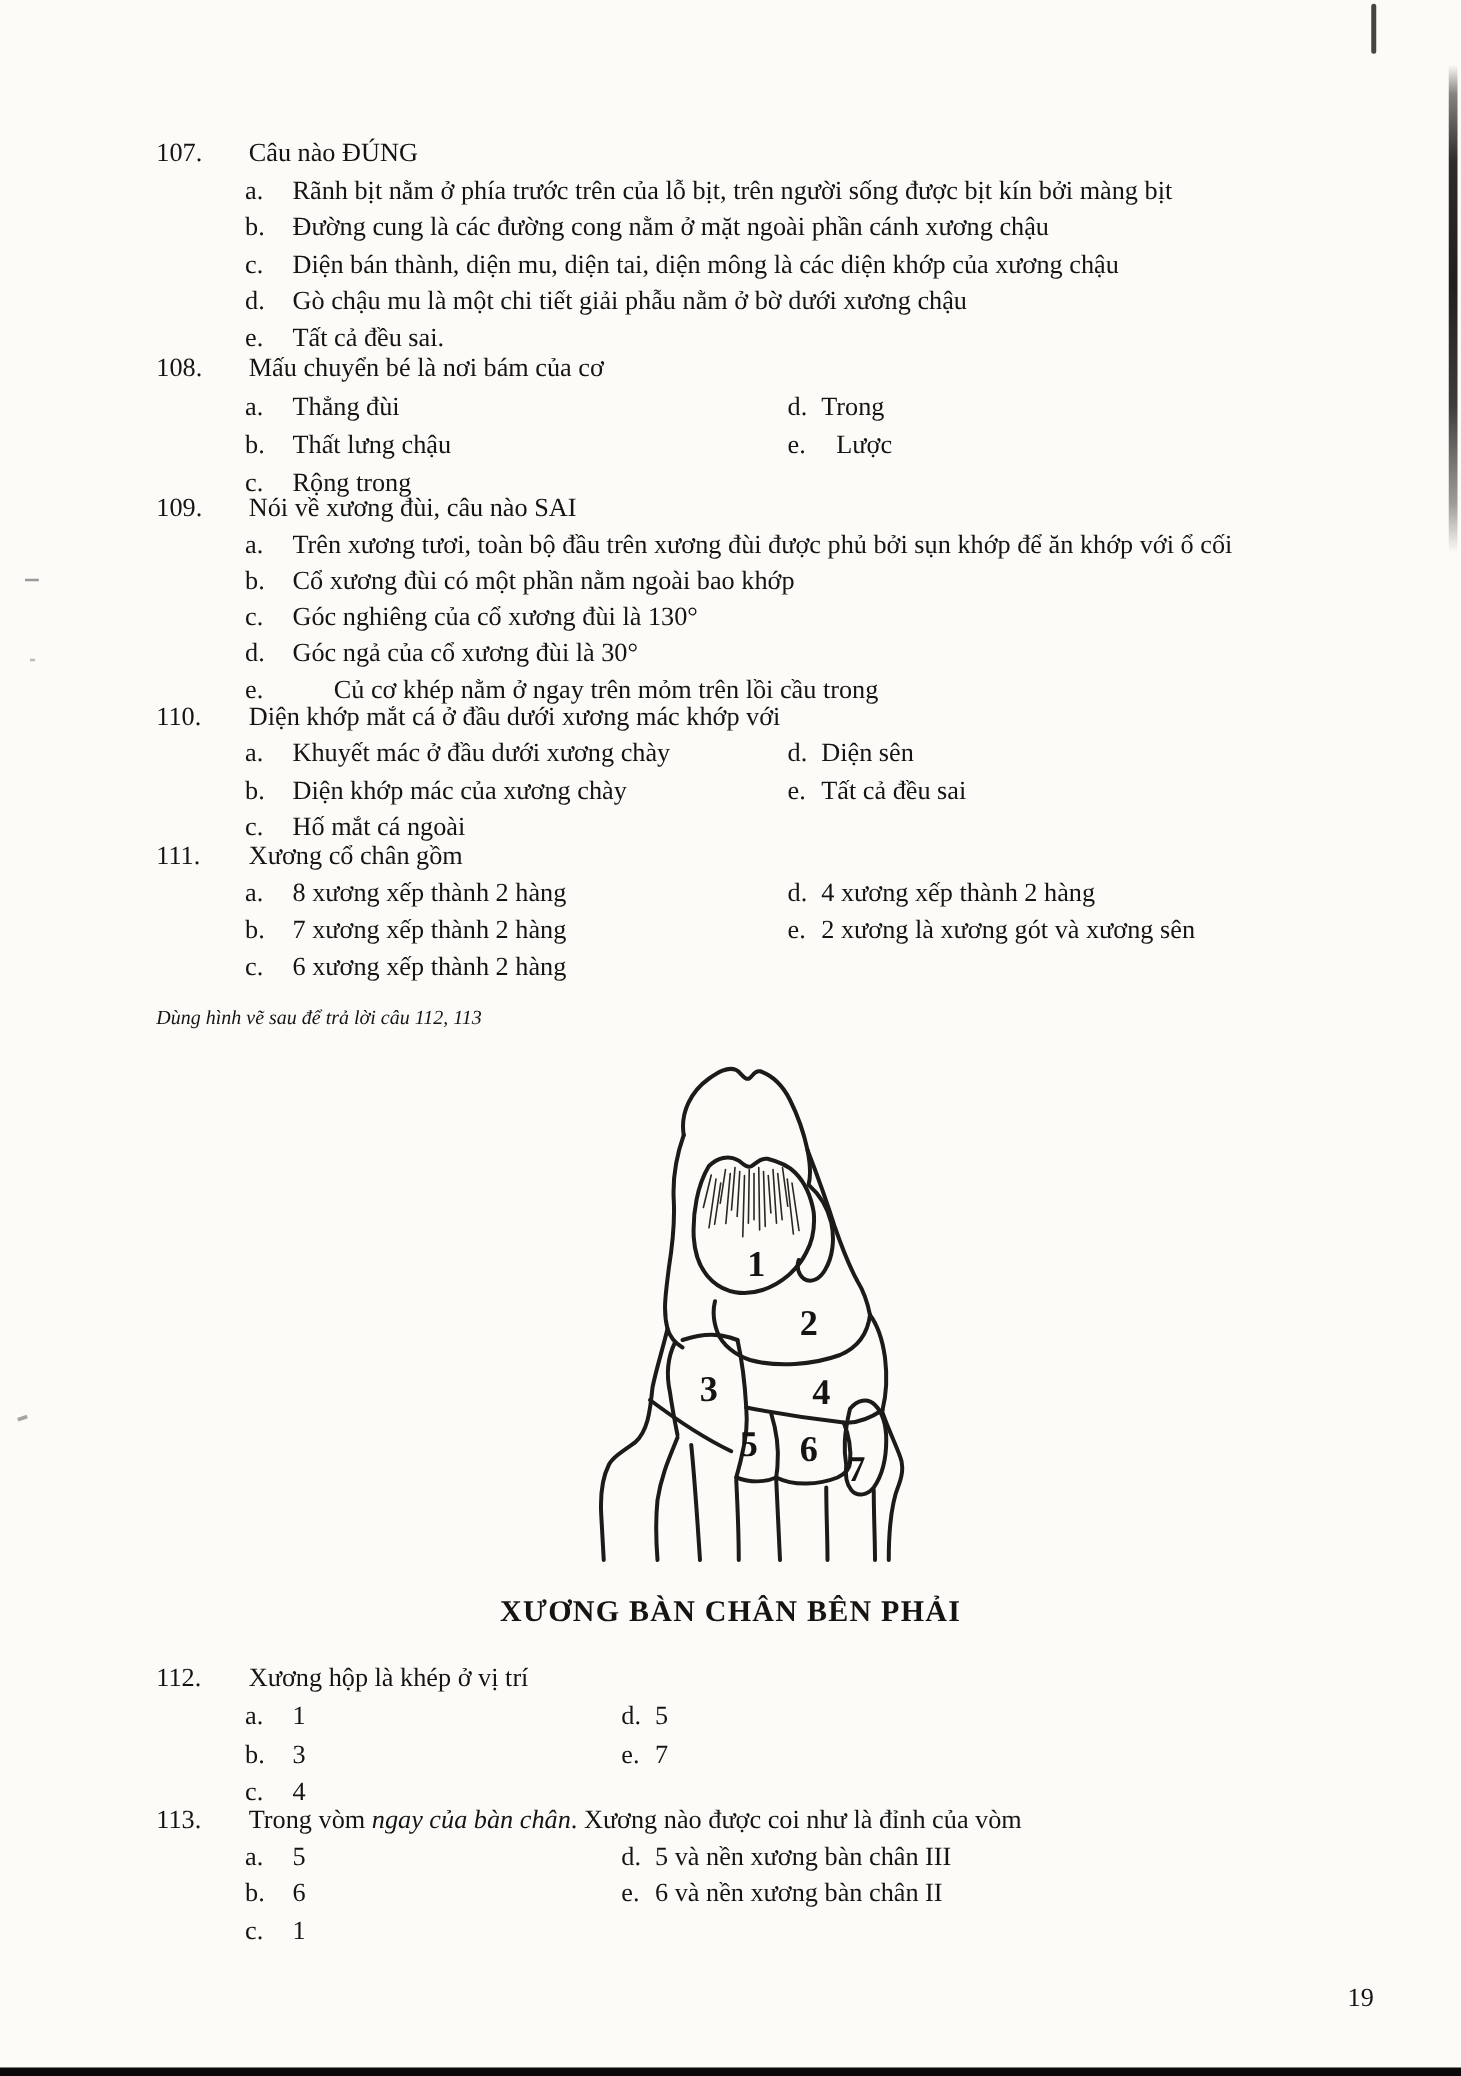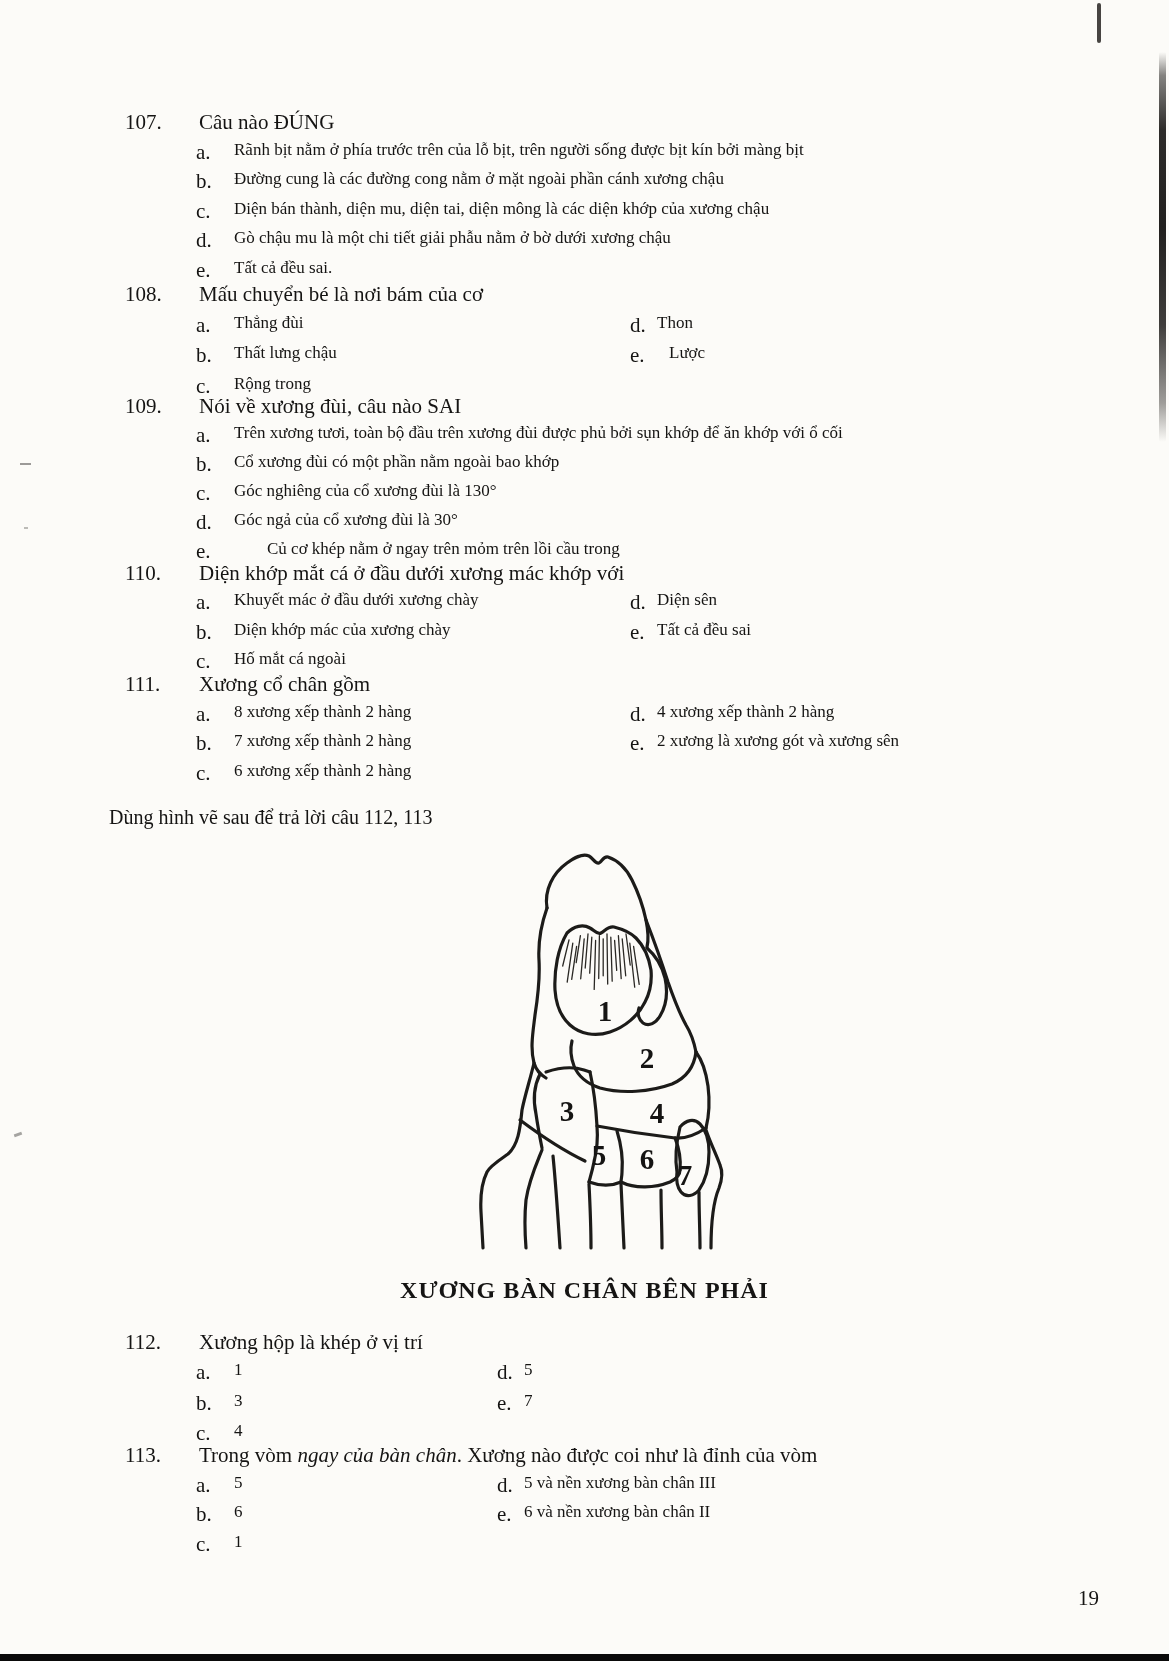--- a/index.html
+++ b/index.html
@@ -11,24 +11,24 @@
     background:#fcfbf8;
     overflow:hidden;
     font-family:"Liberation Serif","DejaVu Serif",serif;
     color:#151413;
   }
   .qline{position:absolute;left:0;right:0;white-space:nowrap;}
   .qline span{position:absolute;white-space:nowrap;}
   .qnum{font-size:21px;}
   .stem{font-size:21px;}
   .optletter{font-size:21px;}
-  .opttext{font-size:17px;}
+  .opttext{font-size:21px;}
   .note{
-    position:absolute;left:109px;top:806px;
-    font-size:20px;white-space:nowrap;
+    position:absolute;left:125px;top:806px;
+    font-style:italic;font-size:16px;white-space:nowrap;
   }
   .figure-caption{
     position:absolute;left:0;right:0;top:1277px;
     text-align:center;font-weight:bold;font-size:24px;
     letter-spacing:1px;white-space:nowrap;
   }
   .page-number{
     position:absolute;left:1078px;top:1586px;font-size:21px;
   }
   .figure-svg{position:absolute;left:450px;top:820px;}
@@ -88,21 +88,21 @@
         <span class="opttext" style="left: 234px;">Tất cả đều sai.</span>
       </div>
       <div class="qline" style="top: 282px;">
         <span class="qnum" style="left: 125px;">108.</span>
         <span class="stem" style="left: 199px;">Mấu chuyển bé là nơi bám của cơ</span>
       </div>
       <div class="qline" style="top: 312.5px;">
         <span class="optletter" style="left: 196px;">a.</span>
         <span class="opttext" style="left: 234px;">Thẳng đùi</span>
         <span class="optletter" style="left: 630px;">d.</span>
-        <span class="opttext" style="left: 657px;">Thon</span>
+        <span class="opttext" style="left: 657px;">Trong</span>
       </div>
       <div class="qline" style="top: 343px;">
         <span class="optletter" style="left: 196px;">b.</span>
         <span class="opttext" style="left: 234px;">Thất lưng chậu</span>
         <span class="optletter" style="left: 630px;">e.</span>
         <span class="opttext" style="left: 669px;">Lược</span>
       </div>
       <div class="qline" style="top: 373.5px;">
         <span class="optletter" style="left: 196px;">c.</span>
         <span class="opttext" style="left: 234px;">Rộng trong</span>

